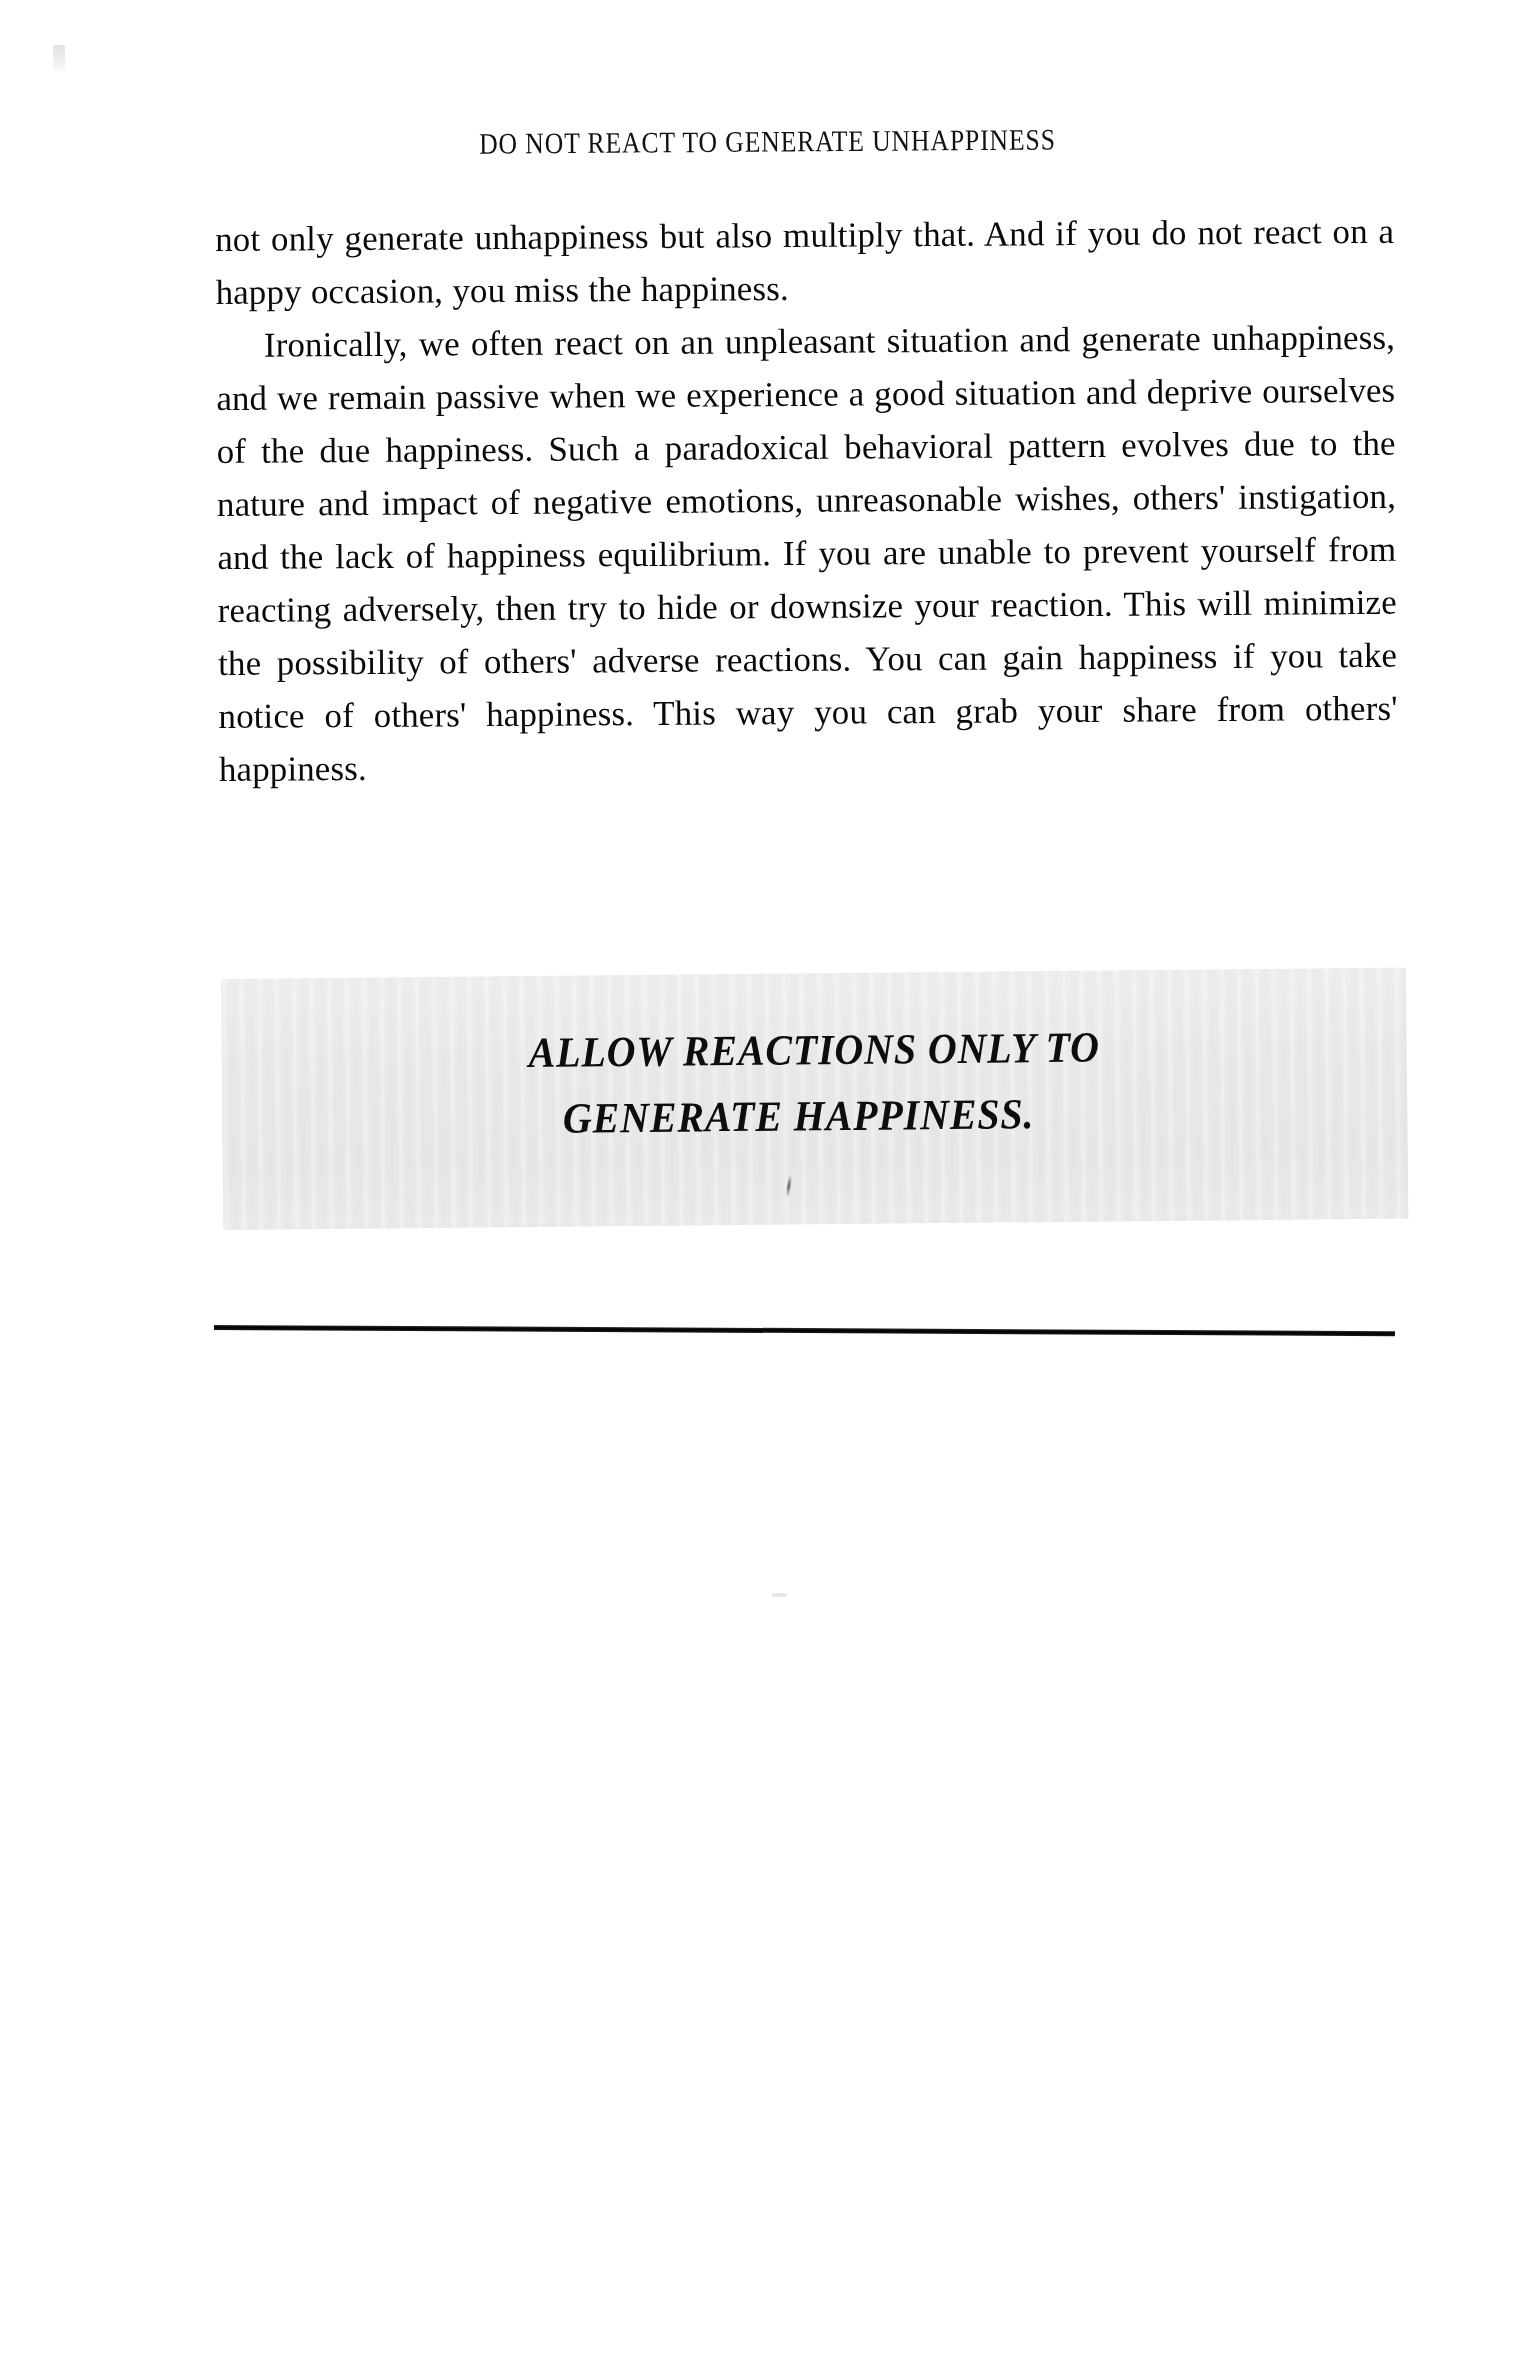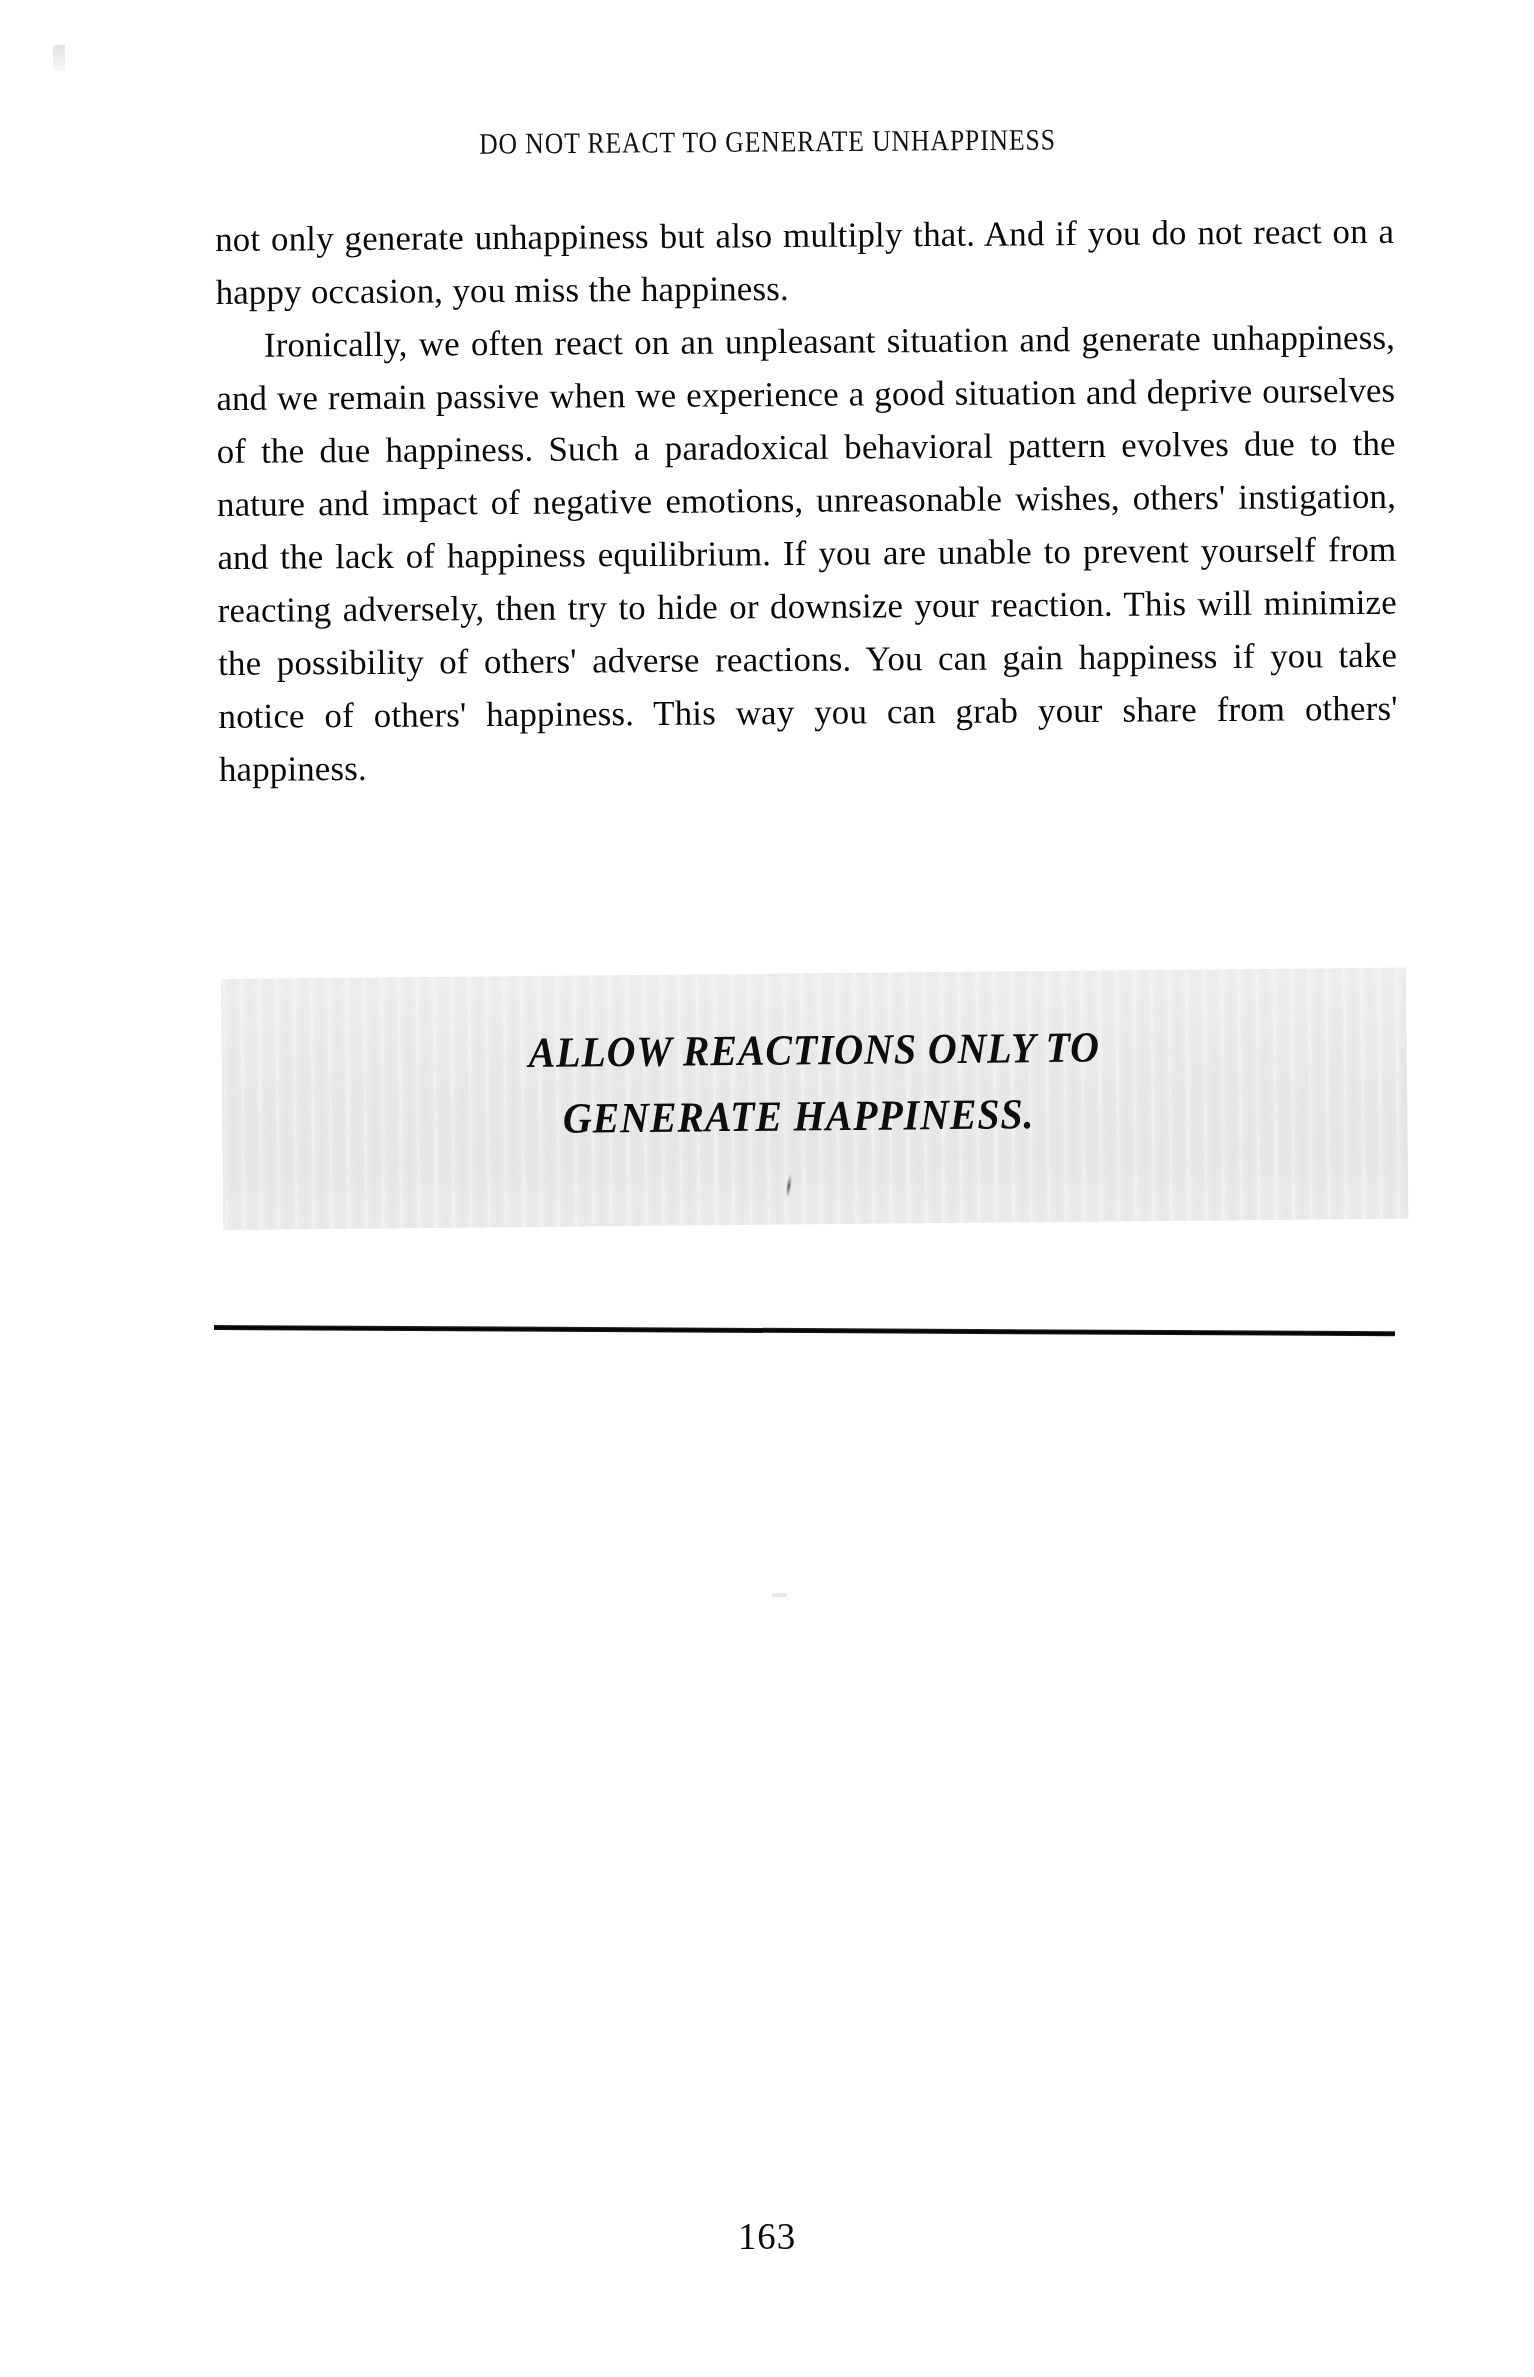--- a/index.html
+++ b/index.html
@@ -206,16 +206,15 @@
   <div class="callout-band">
     <div class="callout-text">
       <span class="cl line1">ALLOW REACTIONS ONLY TO</span>
       <span class="cl line2">GENERATE HAPPINESS.</span>
     </div>
   </div>
   <div class="smudge"></div>
 
   <div class="section-rule"></div>
 
-  <div class="page-number">163</div>
 
 </div>
 
 
 </body></html>

